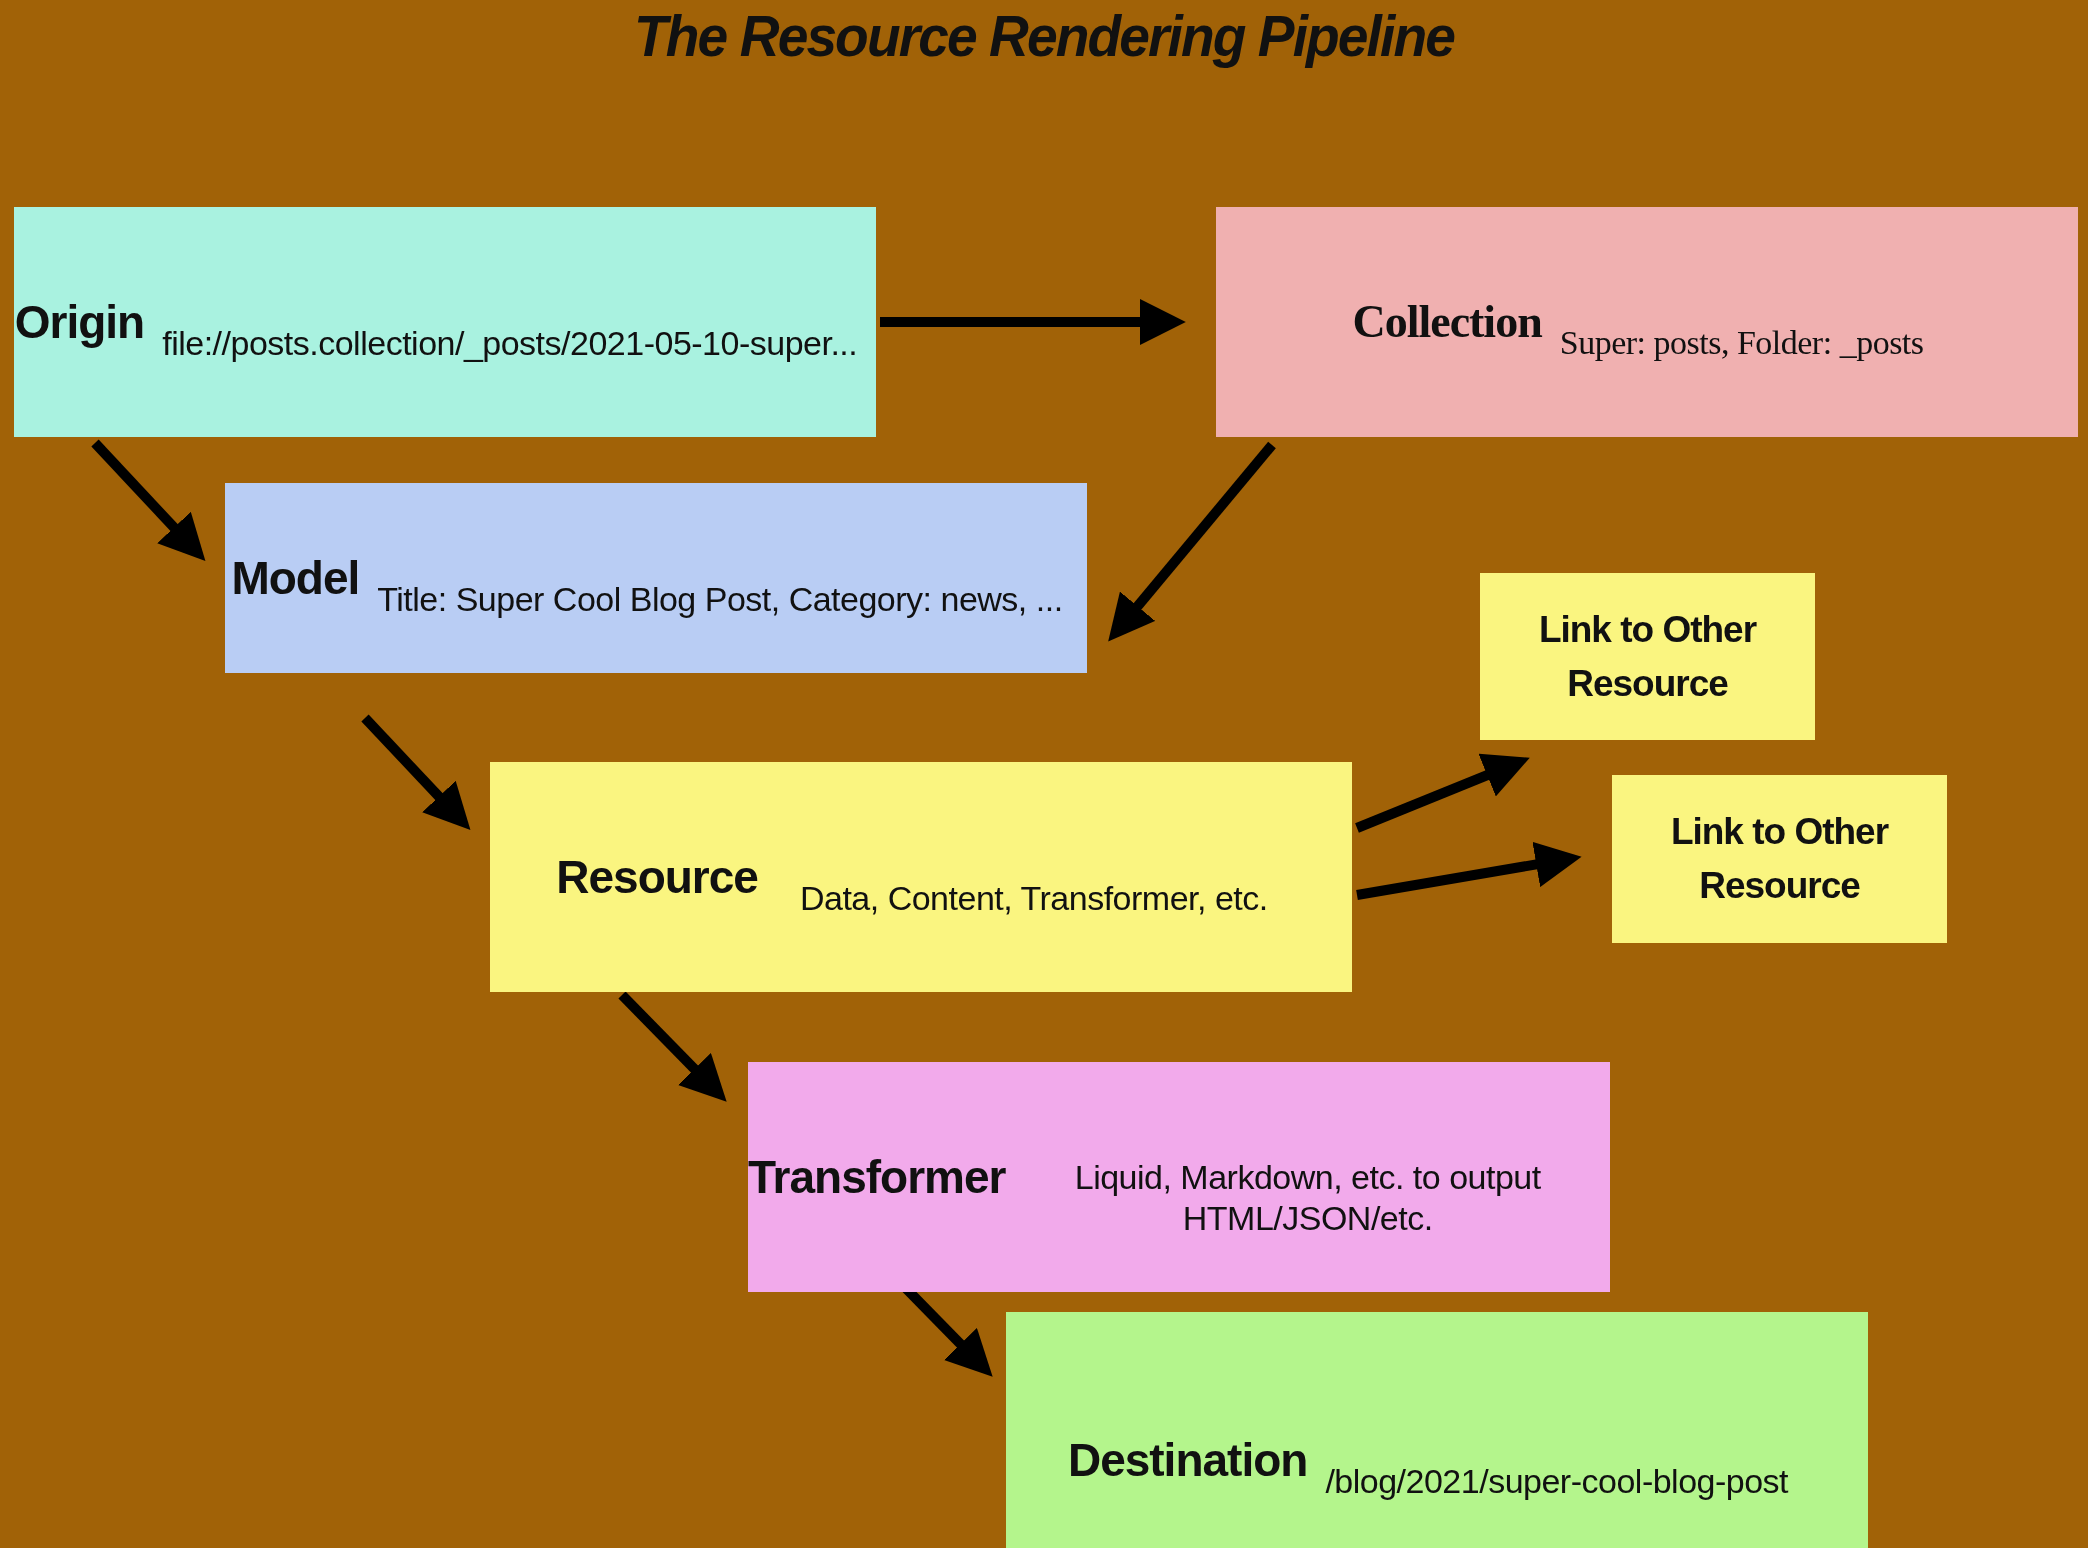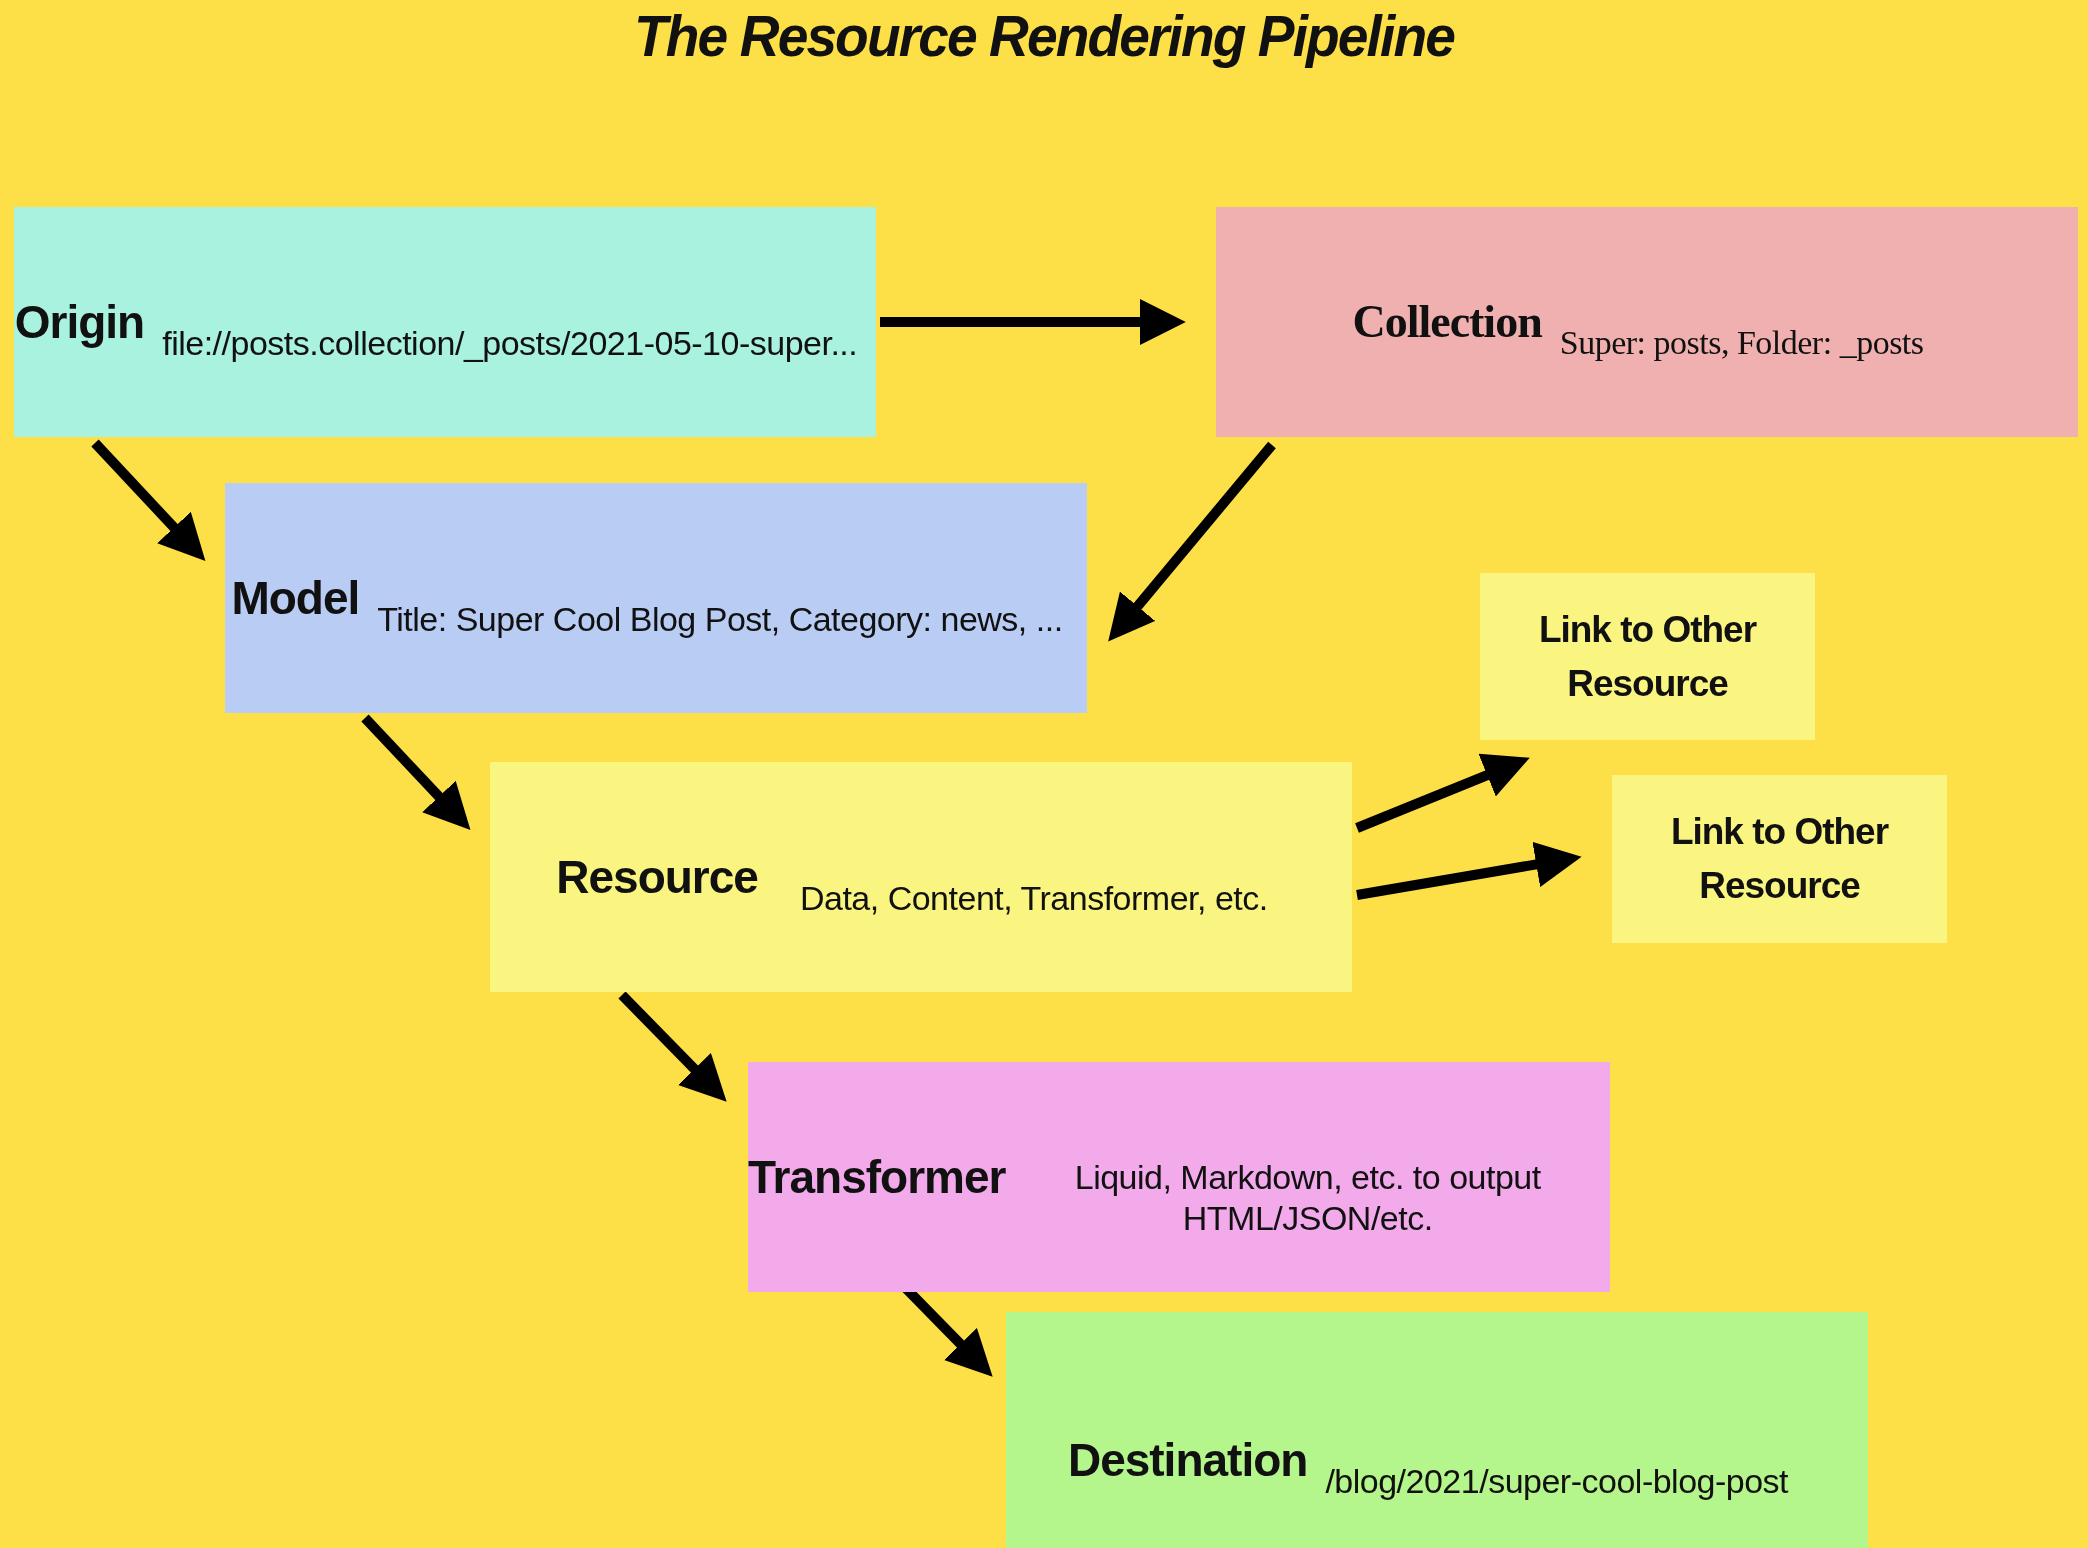--- a/index.html
+++ b/index.html
@@ -4,21 +4,21 @@
 <style>
   html, body {
     margin: 0;
     padding: 0;
     background: #ffffff;
   }
   .canvas {
     position: relative;
     width: 2088px;
     height: 1548px;
-    background: #fde047;
+    background: #a16207;
     font-family: "Liberation Sans", sans-serif;
     overflow: hidden;
   }
   .page-title {
     position: absolute;
     left: 0;
     top: 2px;
     width: 100%;
     text-align: center;
     font-size: 58px;
@@ -52,21 +52,21 @@
     padding: 0 18px;
   }
   .node.small .node-title {
     font-size: 37px;
     line-height: 1.45;
     padding: 0 30px;
   }
   
   .n-origin      { left: 14px;   top: 207px;  width: 862px; height: 230px; }
   .n-collection  { left: 1216px; top: 207px;  width: 862px; height: 230px; font-family: Liberation Serif, serif; }
-  .n-model       { left: 225px;  top: 483px;  width: 862px; height: 230px; }
+  .n-model       { left: 225px;  top: 483px;  width: 862px; height: 190px; }
   .n-resource    { left: 490px;  top: 762px;  width: 862px; height: 230px; }
   .n-link1       { left: 1480px; top: 573px;  width: 335px; height: 167px; }
   .n-link2       { left: 1612px; top: 775px;  width: 335px; height: 168px; }
   .n-transformer { left: 748px;  top: 1062px; width: 862px; height: 230px; }
   .n-destination { left: 1006px; top: 1312px; width: 862px; height: 296px; }
 
   svg.arrows {
     position: absolute;
     left: 0;
     top: 0;

